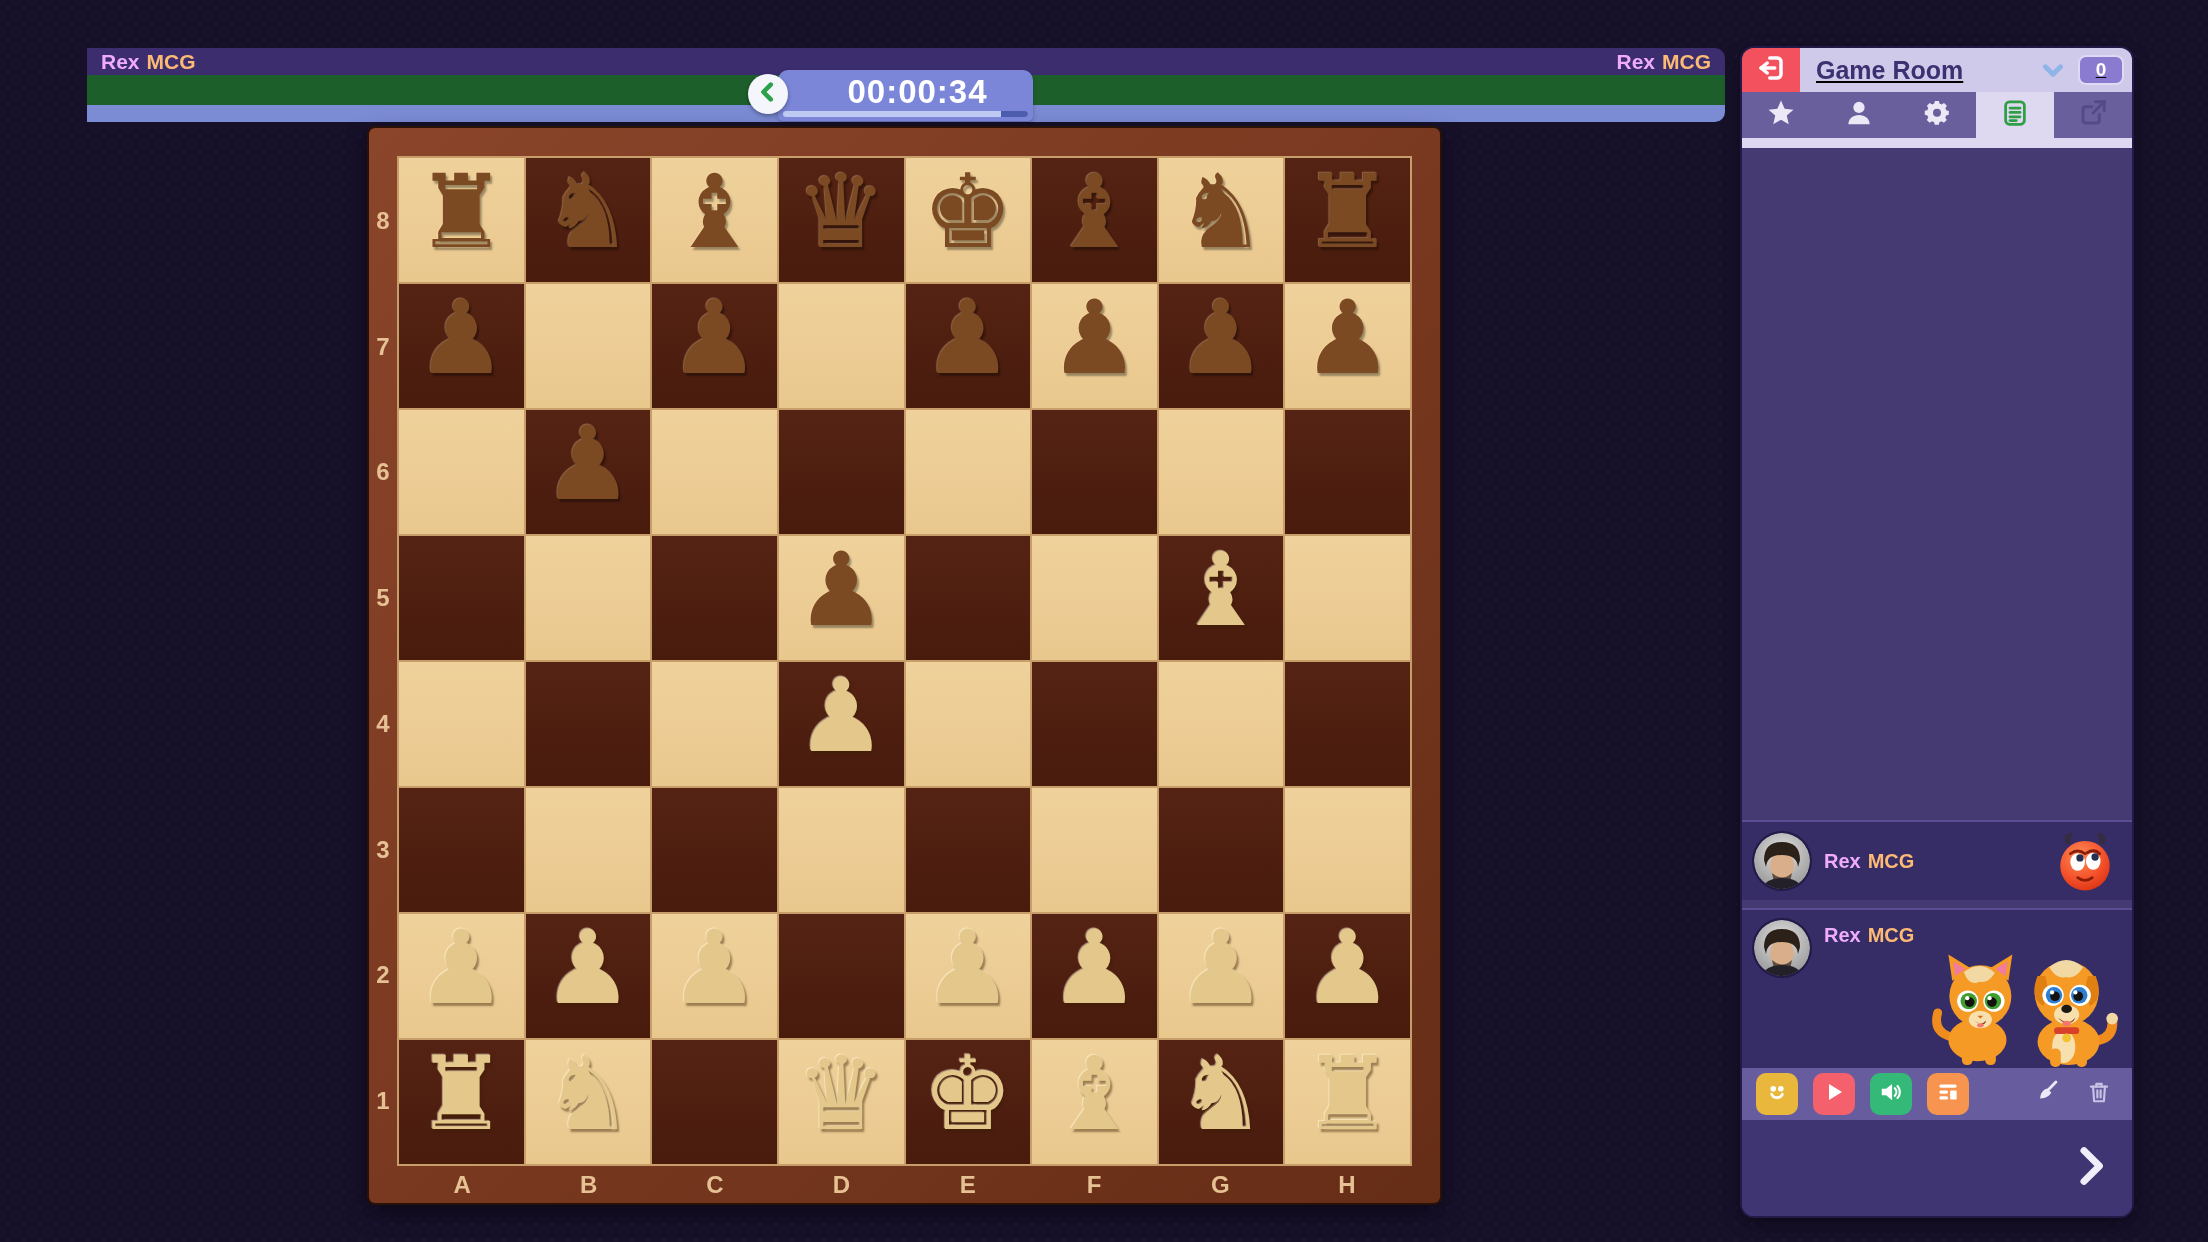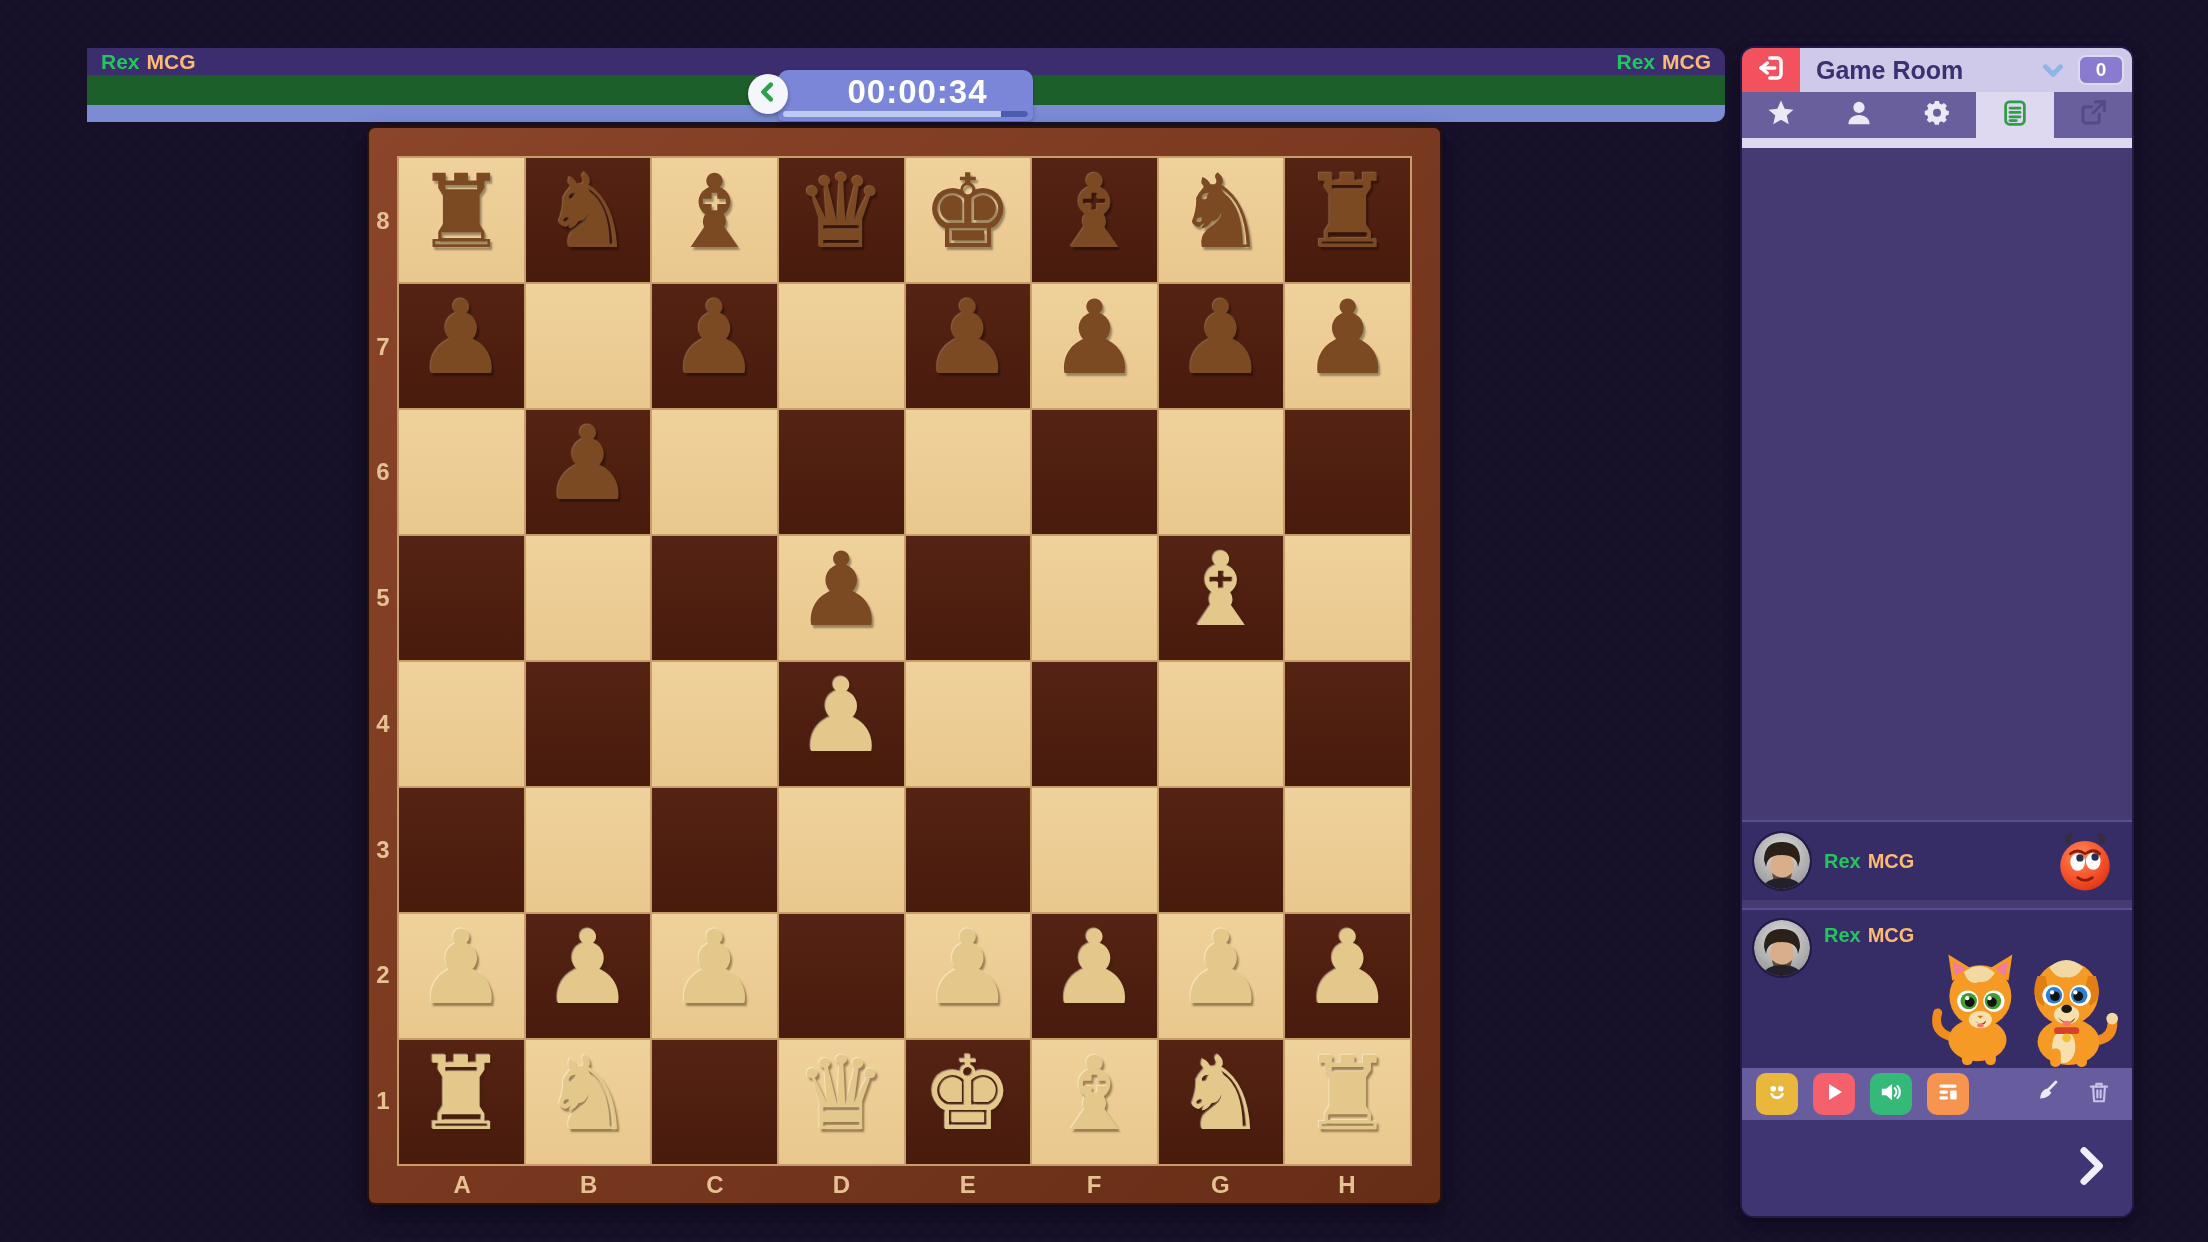--- a/index.html
+++ b/index.html
@@ -12,21 +12,21 @@
   }
   #stage{ position:relative; width:2208px; height:1242px; }
 
   
   .topbars{ position:absolute; left:87px; top:48px; width:1638px; height:74px;
             border-radius:0 10px 10px 0; overflow:hidden; }
   .bar-purple{ height:27px; background:#3b2d6e; display:flex; justify-content:space-between;
                align-items:center; padding:0 14px; font-size:21px; font-weight:bold; }
   .bar-green{ height:30px; background:#1d5f2b; }
   .bar-blue{ height:17px; background:#7b8bd4; }
-  .pname-first{ color:#22c55e; margin-right:7px; }
+  .pname-first{ color:#f0abfc; margin-right:7px; }
   .pname-last{ color:#fdba74; }
 
   .back-btn{ position:absolute; left:748px; top:74px; width:40px; height:40px;
              border-radius:50%; background:#f4f6fb; display:flex; align-items:center;
              justify-content:center; box-shadow:0 2px 4px rgba(0,0,0,.35); z-index:3; }
   .timer-box{ position:absolute; left:778px; top:70px; width:255px; height:51px;
               background:#7b86d8; border-radius:10px 10px 5px 5px; z-index:2;
               display:flex; align-items:flex-start; justify-content:center;
               box-shadow:0 2px 4px rgba(0,0,0,.25); }
   .timer-text{ color:#ffffff; font-weight:bold; font-size:33px; letter-spacing:1px; margin-top:3px;margin-left:24px; }
@@ -56,21 +56,21 @@
   .rank-labels span{ flex:1; display:flex; align-items:center; justify-content:center;
           color:#e6c193; font-weight:bold; font-size:24px; }
   .file-labels{ position:absolute; left:30px; right:30px; bottom:0; height:37px; display:flex; }
   .file-labels span{ flex:1; display:flex; align-items:center; justify-content:center;
           color:#e6c193; font-weight:bold; font-size:24px; }
 
   
   .sidebar{ position:absolute; left:1742px; top:48px; width:390px; height:1168px;
             background:#453a72; border-radius:12px; overflow:hidden; display:flex;
             flex-direction:column; box-shadow:0 0 0 2px #241a47, 0 6px 18px rgba(0,0,0,.45); }
-  .sb-header{ height:44px; display:flex; align-items:stretch; flex:none; }
+  .sb-header{ height:44px; display:flex; align-items:stretch; flex:none;text-decoration:underline; }
   .exit-btn{ width:58px; background:#f4515f; display:flex; align-items:center;
              justify-content:center; }
   .sb-header-mid{ flex:1; background:#cfc9ea; display:flex; align-items:center; }
   .sb-title{ color:#3c3070; font-weight:bold; font-size:25px; margin-left:16px; flex:1; }
   .sb-chevron{ margin-right:12px; display:flex; align-items:center; }
   .sb-badge{ width:46px; height:30px; background:#8a7bd0; border:2px solid #dfd9f4;
              border-radius:8px; color:#fff; font-weight:bold; font-size:19px;
              display:flex; align-items:center; justify-content:center; margin-right:8px; }
   .sb-tabs{ height:46px; background:#6a5f9d; display:flex; flex:none; }
   .sb-tab{ flex:1; display:flex; align-items:center; justify-content:center; }

